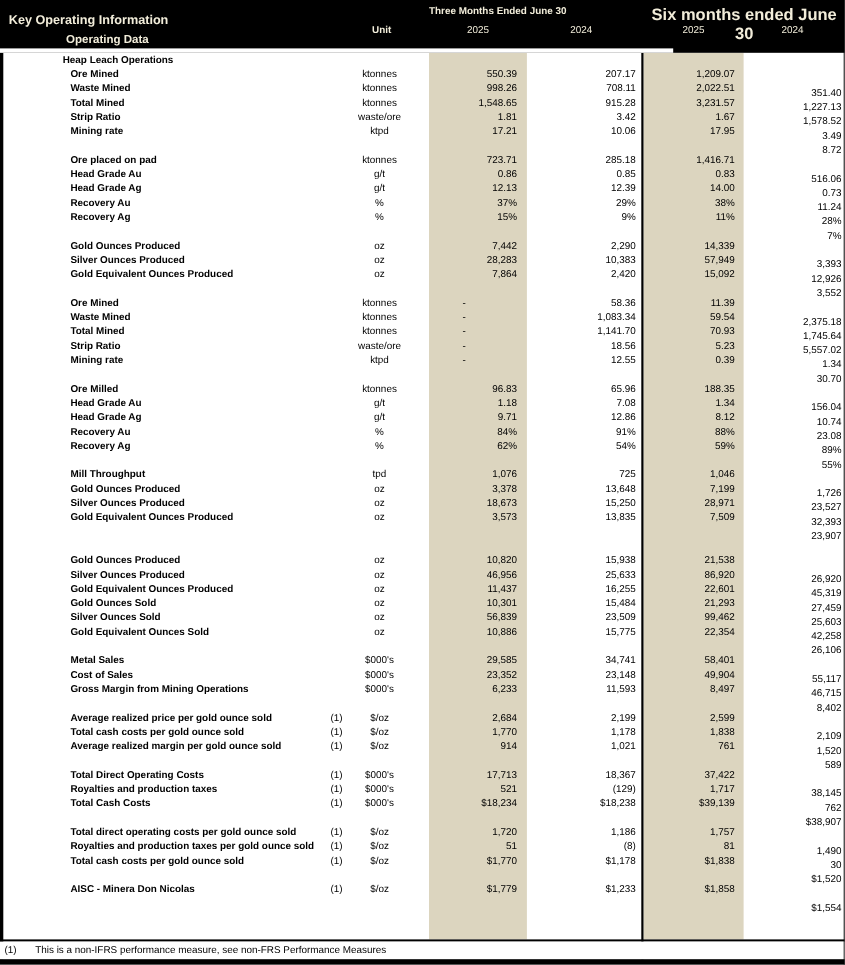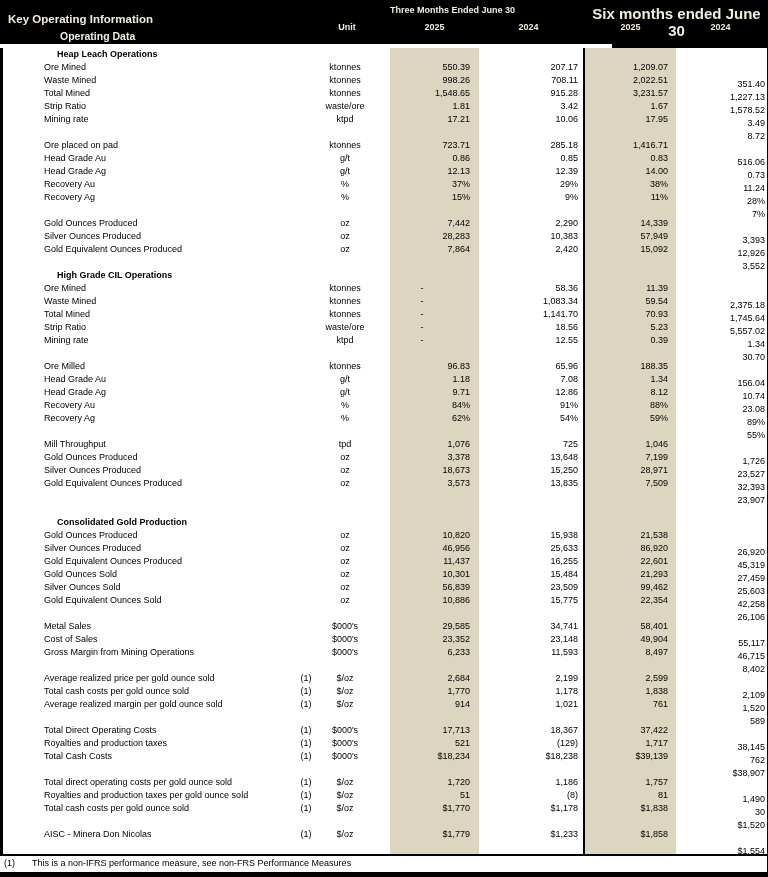--- a/index.html
+++ b/index.html
@@ -12,39 +12,39 @@
     overflow:hidden;
     box-sizing:border-box;
   }
   
   .hdr{position:absolute;left:0;top:0;width:768px;height:48px;background:#000;color:#f2edda;}
   .hdr .title{position:absolute;left:8px;top:13px;font-size:11.5px;font-weight:bold;}
   .hdr .subtitle{position:absolute;left:60px;top:30px;font-size:10.5px;font-weight:bold;}
   .hdr .unit-head{position:absolute;left:316px;top:22px;width:62px;text-align:center;font-size:9px;font-weight:bold;}
   .hdr .grp1{position:absolute;left:390px;top:5px;width:193px;font-size:9px;font-weight:bold;}
   .hdr .grp2{position:absolute;left:585px;top:5px;width:183px;text-align:center;font-size:15px;font-weight:bold;}
-  .hdr .yr{position:absolute;top:22px;text-align:center;font-size:9px;font-weight:bold;}
+  .hdr .yr{position:absolute;top:22px;text-align:center;font-size:9px;font-weight:normal;}
   .hdr .y1{left:390px;width:89px;}
   .hdr .y2{left:479px;width:99px;}
   .hdr .y3{left:585px;width:91px;}
   .hdr .y4{left:676px;width:89px;}
   .white-strip{position:absolute;left:0;top:44px;width:612px;height:4px;background:#fff;}
   
   .stripe{position:absolute;top:48px;height:806px;background:#dcd5bf;}
   .stripe.s1{left:390px;width:89px;}
   .stripe.s2{left:585px;width:91px;}
   .vline{position:absolute;left:583px;top:48px;width:2px;height:824px;background:#000;}
   .left-edge{position:absolute;left:0;top:48px;width:3px;height:824px;background:#000;}
   .right-edge{position:absolute;right:0;top:0;width:1px;height:877px;background:#000;}
   .aisc-line{position:absolute;left:0;top:854px;width:768px;height:2px;background:#000;}
   .bottom-band{position:absolute;left:0;top:872px;width:768px;height:5px;background:#000;}
   
   .tbody{position:absolute;left:0;top:48px;width:656px;height:806px;}
   .row{position:relative;height:13px;font-size:9px;line-height:13px;white-space:nowrap;}
-  .row .label{position:absolute;left:44px;}
+  .row .label{position:absolute;left:64px;font-weight:bold;}
   .row.section .label{left:57px;font-weight:bold;}
   .row .fn{position:absolute;left:294px;width:24px;text-align:center;}
   .row .unit{position:absolute;left:312px;width:66px;text-align:center;}
   .row .v{position:absolute;text-align:right;}
   .row .v1{left:392px;width:78px;}
   .row .v2{left:481px;width:97px;}
   .row .v3{left:587px;width:81px;}
   .row .v4{left:678px;width:87px;margin-top:17px;}
   .row .v.dash{text-align:center;padding-right:18px;box-sizing:border-box;}
   
@@ -179,23 +179,20 @@
       </div>
       <div class="row">
         <span class="label">Gold Equivalent Ounces Produced</span>
         <span class="unit">oz</span>
         <span class="v v1">7,864</span>
         <span class="v v2">2,420</span>
         <span class="v v3">15,092</span>
         <span class="v v4">3,552</span>
       </div>
       <div class="row"></div>
-      <div class="row section">
-        <span class="label">High Grade CIL Operations</span>
-      </div>
       <div class="row">
         <span class="label">Ore Mined</span>
         <span class="unit">ktonnes</span>
         <span class="v v1 dash">-</span>
         <span class="v v2">58.36</span>
         <span class="v v3">11.39</span>
         <span class="v v4">2,375.18</span>
       </div>
       <div class="row">
         <span class="label">Waste Mined</span>
@@ -298,23 +295,20 @@
       <div class="row">
         <span class="label">Gold Equivalent Ounces Produced</span>
         <span class="unit">oz</span>
         <span class="v v1">3,573</span>
         <span class="v v2">13,835</span>
         <span class="v v3">7,509</span>
         <span class="v v4">23,907</span>
       </div>
       <div class="row"></div>
       <div class="row"></div>
-      <div class="row section">
-        <span class="label">Consolidated Gold Production</span>
-      </div>
       <div class="row">
         <span class="label">Gold Ounces Produced</span>
         <span class="unit">oz</span>
         <span class="v v1">10,820</span>
         <span class="v v2">15,938</span>
         <span class="v v3">21,538</span>
         <span class="v v4">26,920</span>
       </div>
       <div class="row">
         <span class="label">Silver Ounces Produced</span>

